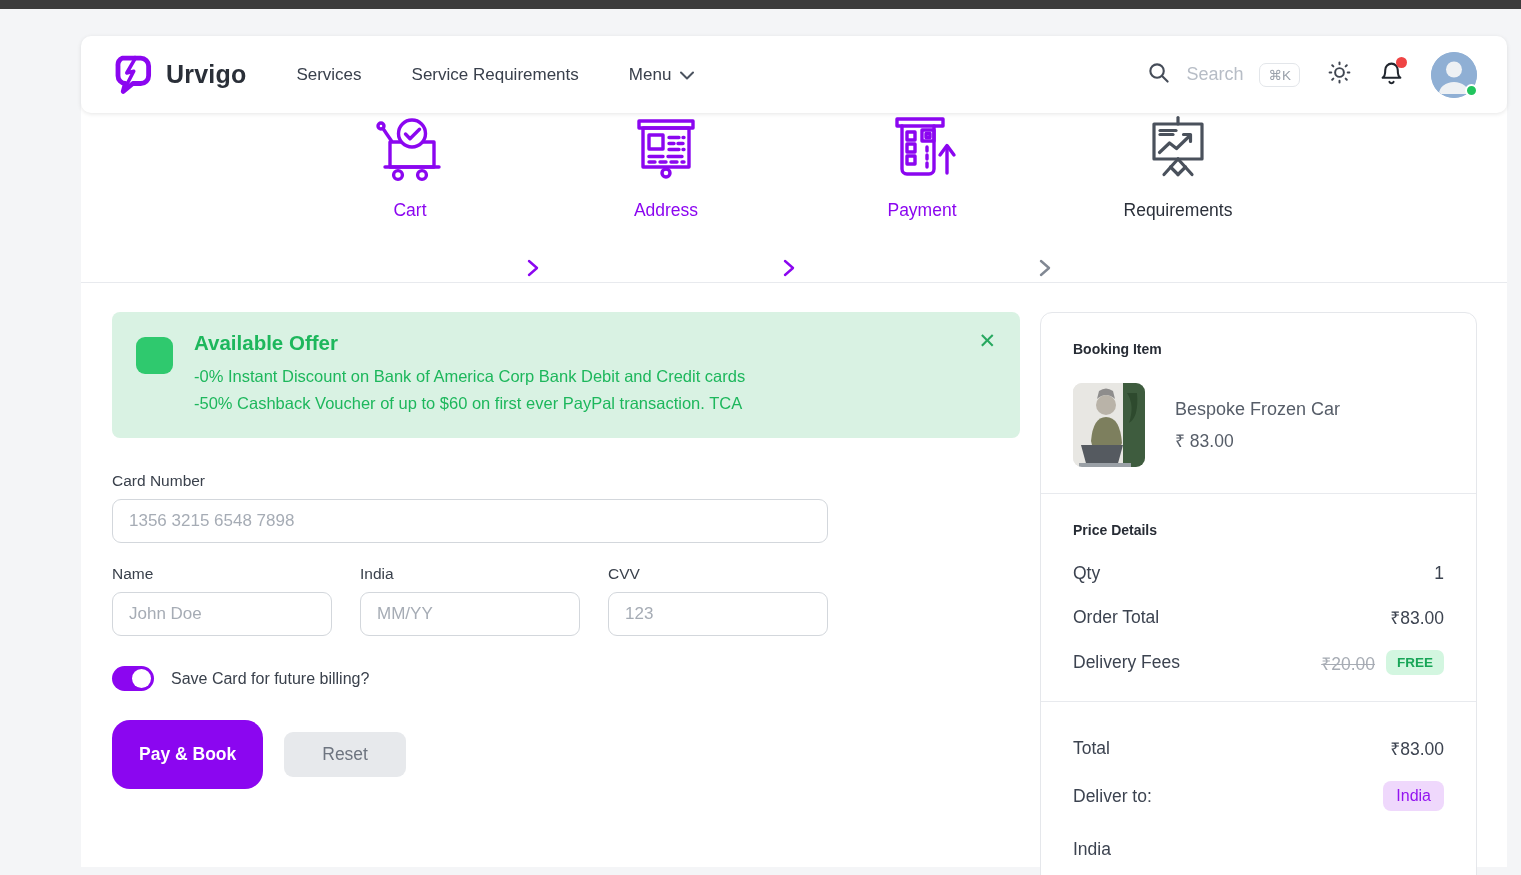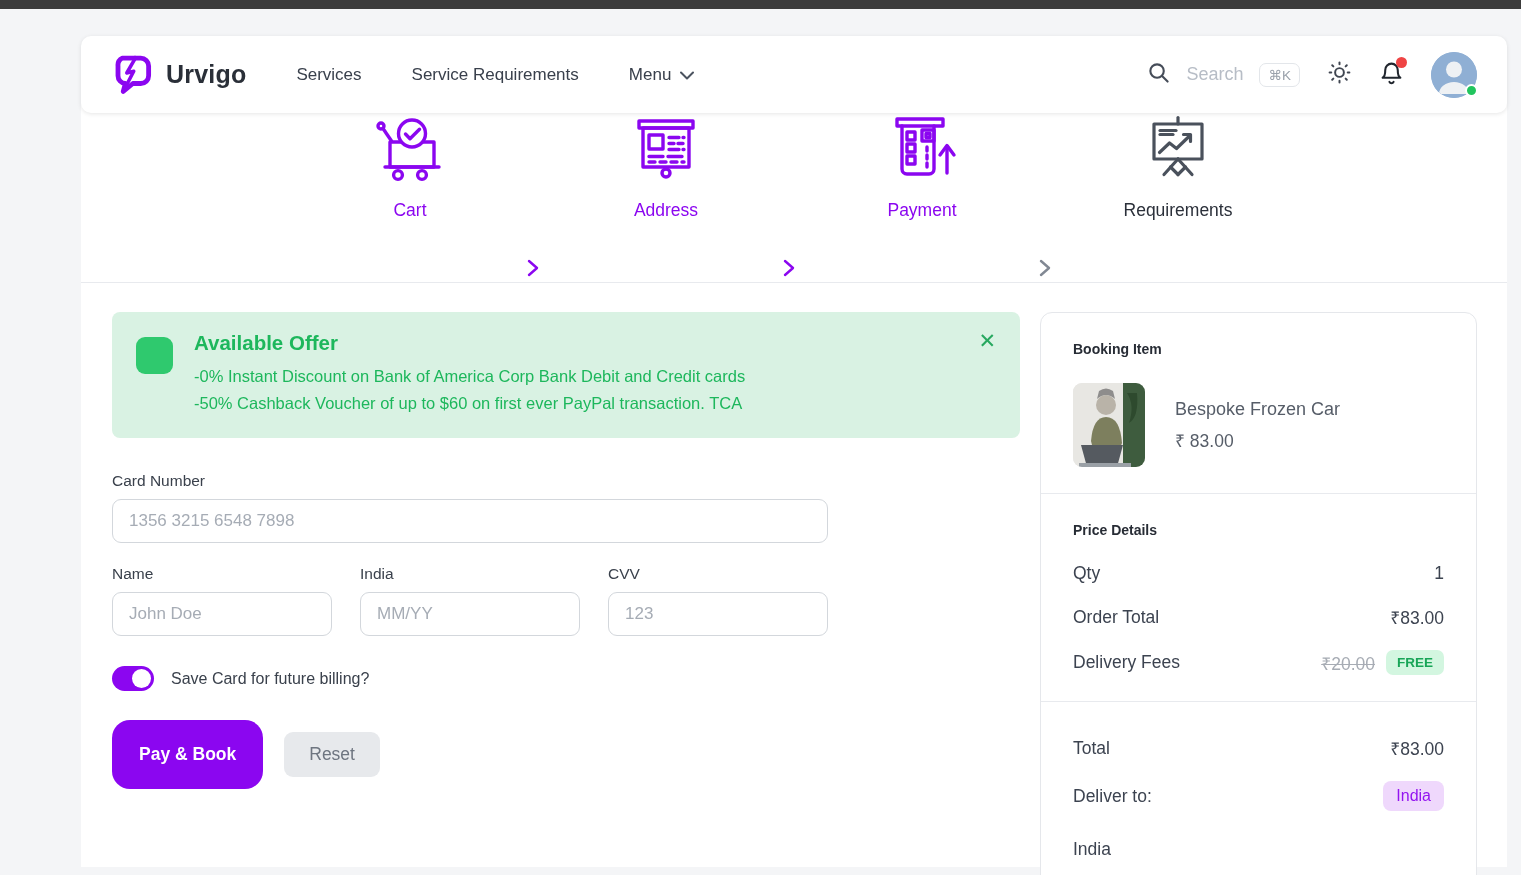--- a/index.html
+++ b/index.html
@@ -66,21 +66,21 @@
   .small-field { width:220px; }
 
   .toggle-row { display:flex; align-items:center; gap:17px; margin-top:30px; }
   .toggle { position:relative; width:42px; height:25px; border-radius:999px; background:#8b06f0; cursor:pointer; }
   .toggle-knob { position:absolute; top:3px; right:3px; width:19px; height:19px; border-radius:50%; background:#fff; }
   .toggle-label { font-size:16px; color:#3a414c; }
 
   .btn-row { display:flex; align-items:center; gap:21px; margin-top:29px; }
   .btn-primary { background:#8b06f0; color:#fff; border:none; border-radius:18px; padding:24px 27px;
                  font-size:17.5px; font-weight:bold; cursor:pointer; font-family:"Liberation Sans",sans-serif; }
-  .btn-secondary { background:#e7e9ec; color:#6e7580; border:none; border-radius:9px; padding:12px 25px;
+  .btn-secondary { background:#e7e9ec; color:#6e7580; border:none; border-radius:9px; padding:12px 38px;
                    font-size:17.5px; cursor:pointer; font-family:"Liberation Sans",sans-serif;text-align:right; }
 
   
   .summary-card { position:absolute; left:959px; top:220px; width:437px; height:720px;
                   border:1px solid #e5e7eb; border-radius:12px; background:#fff; }
   .sum-section { padding:28px 32px 26px; }
   .sum-heading { font-size:14px; font-weight:600; color:#272c35; }
   .booking-row { display:flex; align-items:center; gap:30px; margin-top:26px; }
   .thumb { width:72px; height:84px; border-radius:9px; overflow:hidden; flex:0 0 auto; background:#e9e9e7; }
   .item-name { font-size:18px; color:#565d68; }

